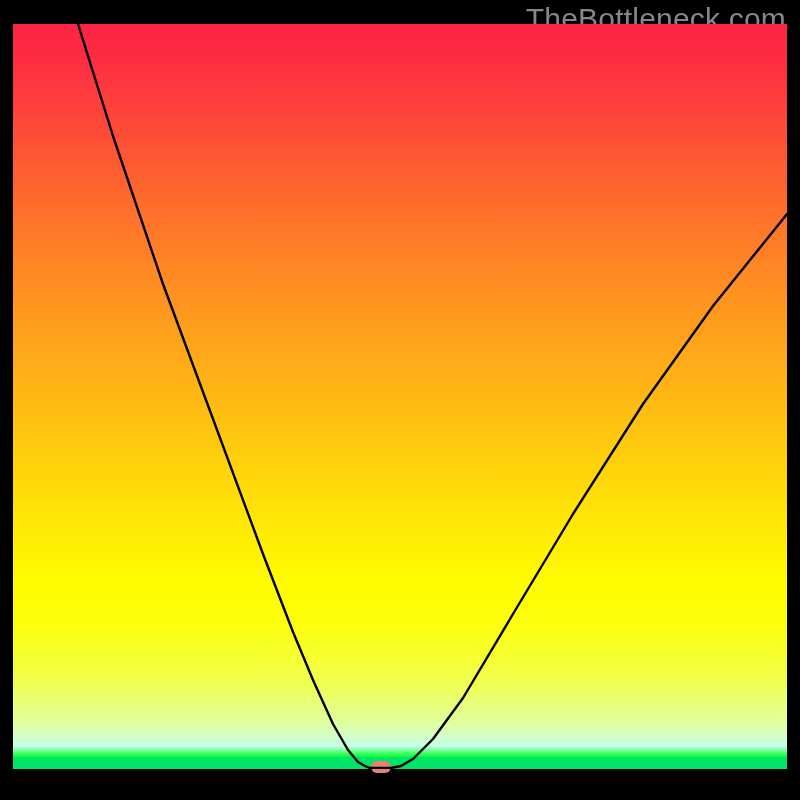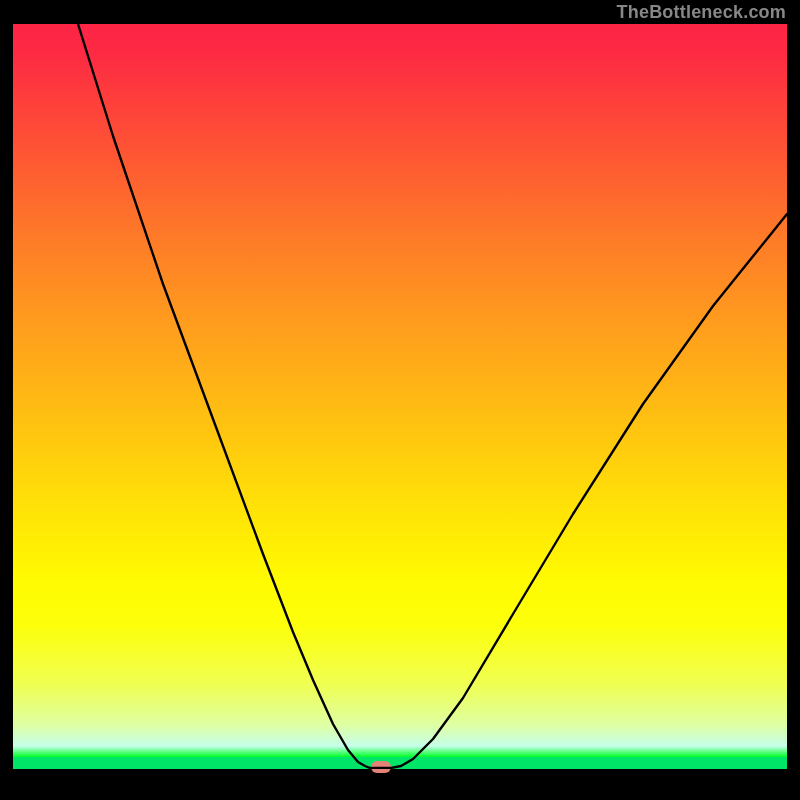--- a/index.html
+++ b/index.html
@@ -62,22 +62,22 @@
     top: 0;
     width: 774px;
     height: 745px;
     pointer-events: none;
   }
   .watermark {
     position: absolute;
     top: 2px;
     right: 14px;
     color: #878787;
-    font-size: 18px;
-    font-weight: 700;
+    font-size: 30px;
+    font-weight: 400;
     letter-spacing: 0.2px;
   }
 </style>
 </head>
 <body>
 
 <div class="watermark">TheBottleneck.com</div>
 
 <div class="frame">
   <div class="gradient"></div>

